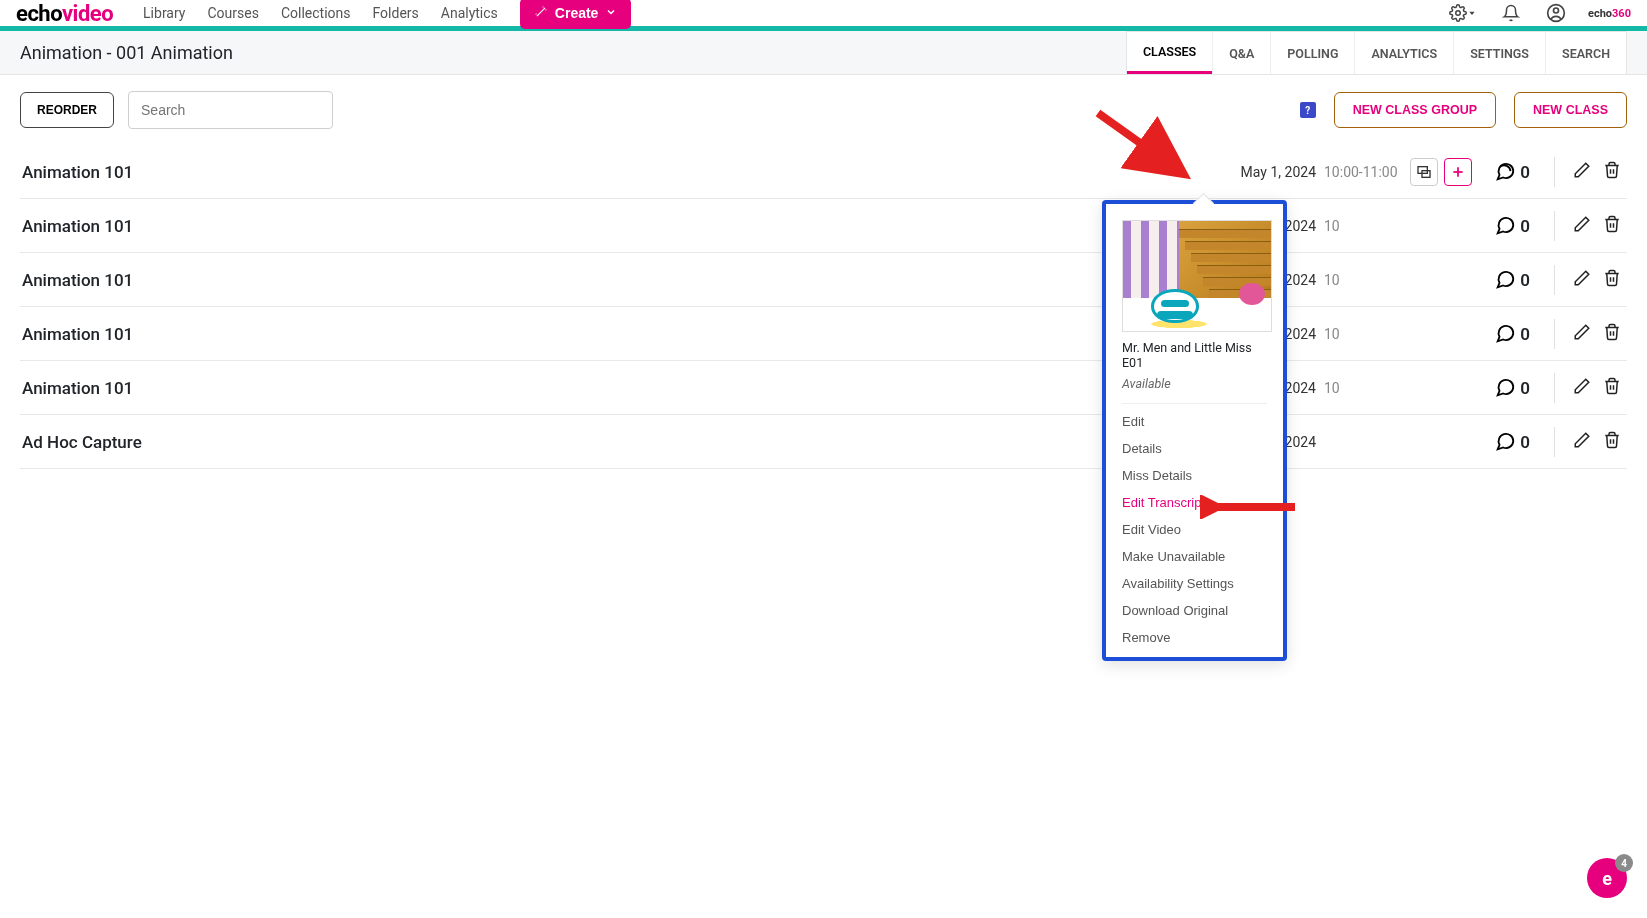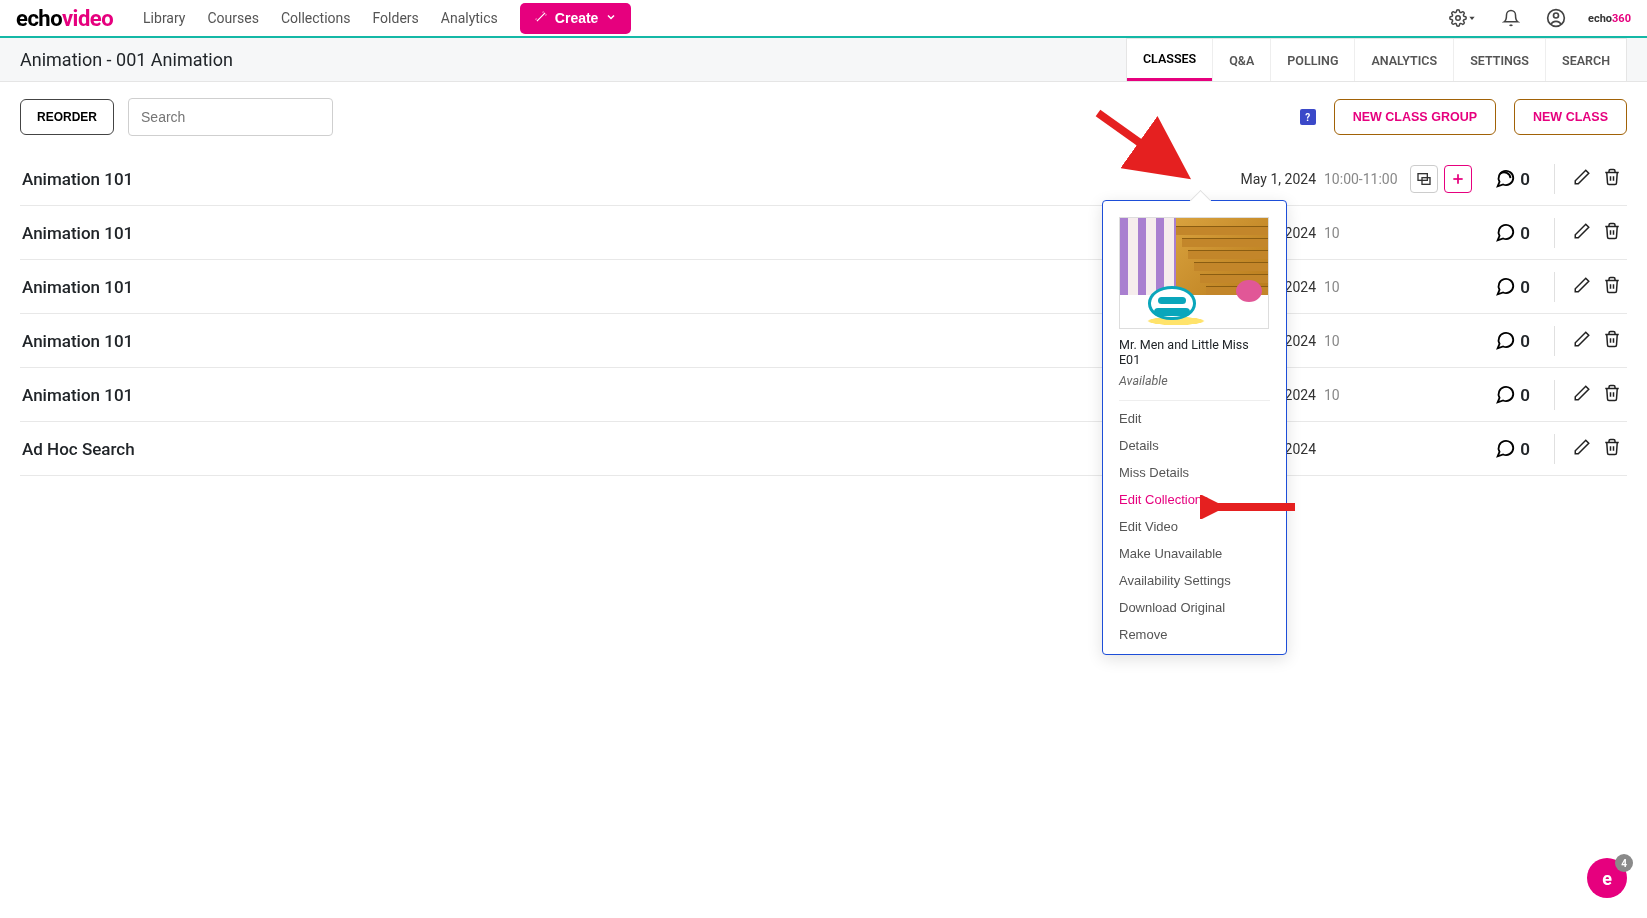--- a/index.html
+++ b/index.html
@@ -1,17 +1,17 @@
 <!DOCTYPE html>
 <html><head>
 <meta charset="utf-8">
 <style>
   * { box-sizing: border-box; margin: 0; padding: 0; }
   body { font-family: -apple-system, BlinkMacSystemFont, "Segoe UI", Roboto, Arial, sans-serif; font-size: 14px; color: #212529; background: #fff; }
-  .topbar { display: flex; align-items: center; padding: 0 16px; height: 38px; border-bottom: 2px solid #14b8a6; }
+  .topbar { display: flex; align-items: center; padding: 0 16px; height: 31px; border-bottom: 5px solid #14b8a6; }
   .logo { font-size: 22px; font-weight: 700; letter-spacing: -0.5px; }
   .logo .e1 { color: #000; }
   .logo .v1 { color: #e6007e; }
   .nav { display: flex; gap: 22px; margin-left: 30px; }
   .nav a { color: #555; text-decoration: none; font-size: 14px; }
   .btn-create { background: #e6007e; color: #fff; border: none; border-radius: 5px; padding: 7px 14px; font-weight: 600; font-size: 14px; cursor: pointer; margin-left: 22px; display: flex; align-items: center; gap: 7px; }
   .topbar-right { margin-left: auto; display: flex; align-items: center; gap: 18px; }
   .icon-btn { background: none; border: none; cursor: pointer; padding: 4px; color: #444; display: flex; align-items: center; }
   .brand-small { font-size: 11px; font-weight: 700; }
   .brand-small .sp1 { color:#333; } .brand-small .sp2 { color:#e6007e;text-align:right;}
@@ -37,21 +37,21 @@
   .row-time { color:#888; font-size:14px; width:80px; }
   .row-actions { display:flex; align-items:center; }
   .sq-btn { width:28px; height:28px; border:1px solid #ccc; border-radius:4px; background:#fff; display:flex; align-items:center; justify-content:center; cursor:pointer; margin-left:6px;}
   .sq-btn.pink { border-color:#e6007e; color:#e6007e; }
   .chat { display:flex; align-items:center; gap:4px; width:60px; justify-content:center; margin-left:10px;}
   .chat .count { font-size:17px; font-weight:600;}
   .divider { width:1px; height:30px; background:#e0e0e0; margin: 0 12px;}
   .plain-icon { background:none; border:none; cursor:pointer; padding:6px; color:#222; }
 
   
-  .popover { position:absolute; top:200px; left:1102px; width:185px; background:#fff; border:1px solid #1d4ed8; border-radius:4px; box-shadow: 0 4px 16px rgba(0,0,0,.12); z-index:100; padding-bottom:6px;}
+  .popover { position:absolute; top:200px; left:1102px; width:185px; background:#fff; border:4px solid #1d4ed8; border-radius:4px; box-shadow: 0 4px 16px rgba(0,0,0,.12); z-index:100; padding-bottom:6px;}
   .popover::before { content:""; position:absolute; top:-8px; left:90px; width:14px; height:14px; background:#fff; border-left:1px solid #e0e0e0; border-top:1px solid #e0e0e0; transform:rotate(45deg);}
   .thumb { width:150px; height:112px; margin:16px 16px 8px; position:relative; overflow:hidden; border:1px solid #ddd;}
   .pop-title { font-size:12.5px; padding:0 16px; }
   .pop-status { font-size:12.5px; font-style:italic; color:#666; padding:6px 16px 12px;}
   .pop-sep { border:none; border-top:1px solid #eee; margin: 0 16px 4px; }
   .pop-item { display:block; width:100%; text-align:left; background:none; border:none; font-size:13px; color:#555; padding:6px 16px; cursor:pointer;}
   .pop-item.hl { color:#e6007e; }
 
   
   .arrow { position:absolute; z-index:200; }
@@ -288,21 +288,21 @@
       <button class="plain-icon"><svg width="18" height="18" viewBox="0 0 24 24" fill="none" stroke="currentColor" stroke-width="2">
             <polyline points="3 6 5 6 21 6"></polyline>
             <path d="M19 6l-1 14a2 2 0 0 1-2 2H8a2 2 0 0 1-2-2L5 6"></path>
             <path d="M10 11v6M14 11v6"></path>
             <path d="M8 6V4a2 2 0 0 1 2-2h4a2 2 0 0 1 2 2v2"></path>
           </svg></button>
     </div>
   </div>
 
   <div class="row">
-    <div class="row-title">Ad Hoc Search</div>
+    <div class="row-title">Ad Hoc Capture</div>
     <div class="row-date">November 15, 2024</div>
     <div class="row-time"></div>
     <div class="row-actions">
       <div style="width:68px;"></div>
       <div class="chat">
         <svg width="22" height="22" viewBox="0 0 24 24" fill="none" stroke="#000" stroke-width="2">
             <path d="M21 11a8 8 0 0 1-11 7l-6 2 2-5a8 8 0 1 1 15-4z"></path>
           </svg>
         <span class="count">0</span>
       </div>
@@ -338,21 +338,21 @@
     <div class="blob"></div>
     <div class="band"></div>
     <div class="band2"></div>
   </div>
   <div class="pop-title">Mr. Men and Little Miss E01</div>
   <div class="pop-status">Available</div>
   <hr class="pop-sep">
   <button class="pop-item">Edit</button>
   <button class="pop-item">Details</button>
   <button class="pop-item">Miss Details</button>
-  <button class="pop-item hl">Edit Collections</button>
+  <button class="pop-item hl">Edit Transcript</button>
   <button class="pop-item">Edit Video</button>
   <button class="pop-item">Make Unavailable</button>
   <button class="pop-item">Availability Settings</button>
   <button class="pop-item">Download Original</button>
   <button class="pop-item">Remove</button>
 </div>
 
 <div class="arrow" style="top:108px; left:1093px;">
   <svg width="100" height="80" viewBox="0 0 100 80">
       <defs>

